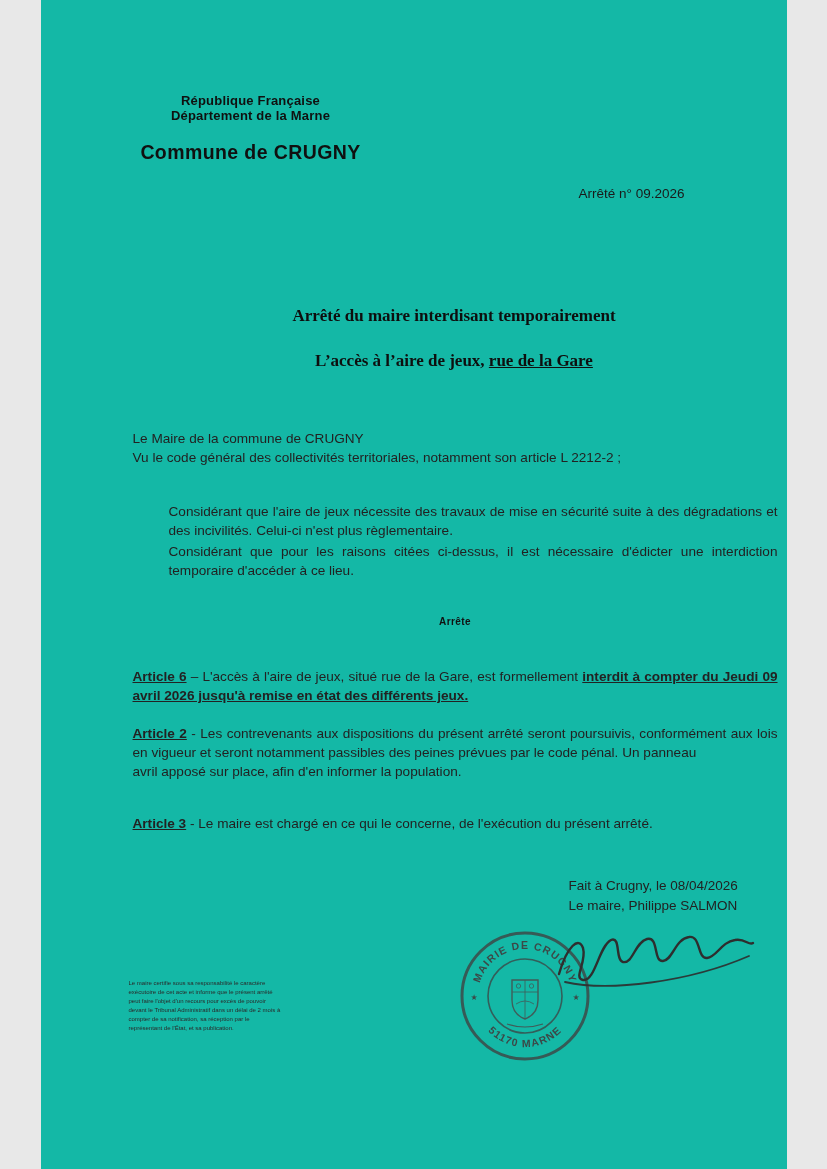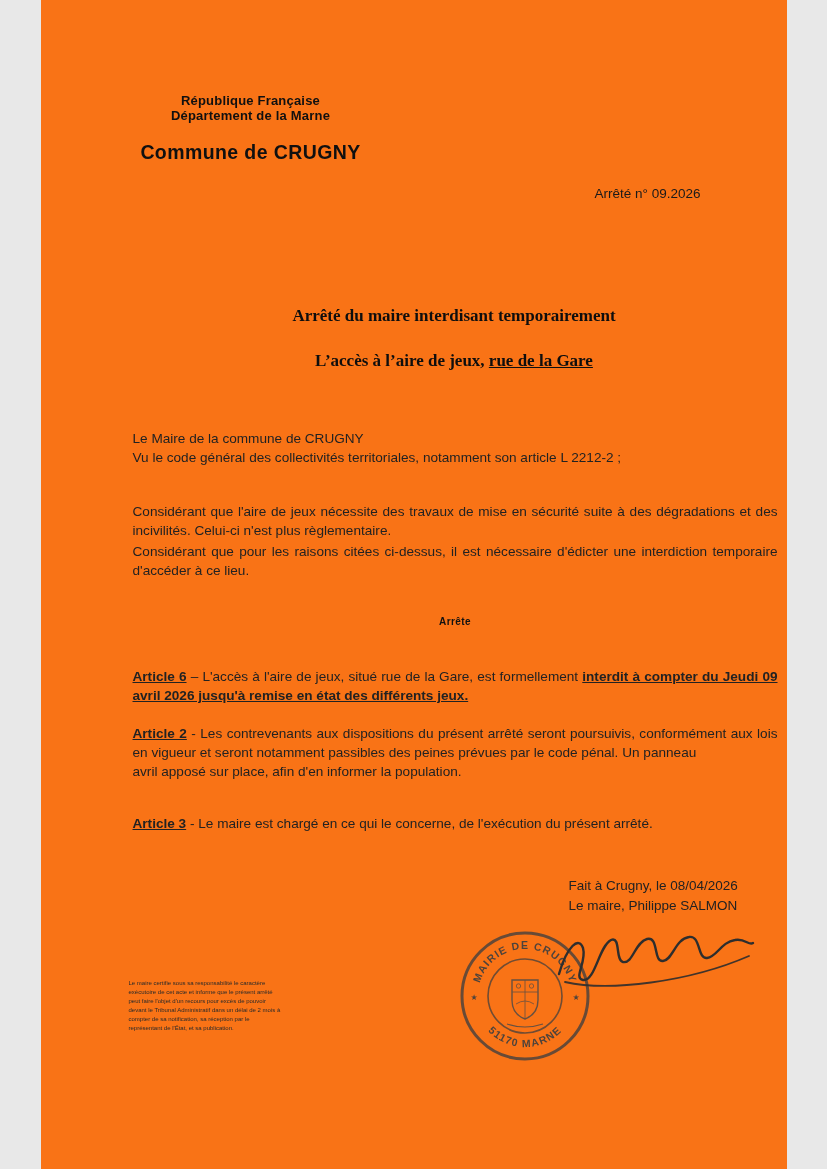--- a/index.html
+++ b/index.html
@@ -1,39 +1,39 @@
 <!DOCTYPE html>
 <html><head>
 <meta charset="utf-8">
 <style>
   * { margin:0; padding:0; box-sizing:border-box; }
   html,body { background:#e8e8e8; }
   .page {
     position:relative; width:746px; height:1169px; margin:0 auto;
-    background:#f97316; color:#1c1c1c; overflow:hidden;
+    background:#14b8a6; color:#1c1c1c; overflow:hidden;
     font-family:"Liberation Sans", sans-serif;
   }
   
   .letterhead { position:absolute; left:84px; top:93px; width:252px; text-align:center; font-weight:bold; color:#101010; }
   .lh-rep { font-size:13px; letter-spacing:.2px; }
   .lh-dep { font-size:13px; letter-spacing:.2px; }
   .lh-com { font-size:19.5px; letter-spacing:.4px; margin-top:18px; }
   
-  .ref { position:absolute; top:186px; right:86px; font-size:13.5px; color:#1a1a1a; }
+  .ref { position:absolute; top:186px; right:102px; font-size:13.5px; color:#1a1a1a; }
   
   .doc-title { position:absolute; left:0; top:306px; width:827px; text-align:center;
     font-family:"Liberation Serif", serif; font-weight:bold; font-size:17px; color:#0e0e0e; }
   .doc-title .t2 { margin-top:25px; }
   .u { text-decoration:underline; }
   .bu { font-weight:bold; text-decoration:underline; }
   
   .bodycol { position:absolute; left:92px; top:430px; width:645px; font-size:13.6px; line-height:18.6px; color:#222; }
   .para { text-align:justify; }
   .blk { display:block; }
-  .consid { margin-top:3px; }
+  .consid { margin-top:3px;margin-left:36px; }
   .first-consid { margin-top:36px; }
   .heading-arrete { text-align:center; font-weight:bold; font-size:10px; letter-spacing:.4px; margin-top:32px; color:#111; }
   .article { margin-top:20px; }
   .article-1 { margin-top:37px; }
   .article-3 { margin-top:34px; }
   
   .sig-block { position:absolute; left:528px; top:876px; font-size:13.5px; line-height:19.5px; color:#222; }
   .stamp { position:absolute; left:414px; top:926px; width:140px; height:140px; opacity:.92; }
   .stamp-arc { font-family:"Liberation Sans", sans-serif; font-size:10.5px; font-weight:bold; fill:#3f3f3f; letter-spacing:1.2px; }
   .stamp-star { font-family:"Liberation Sans", sans-serif; font-size:8px; fill:#3f3f3f; text-anchor:middle; }

